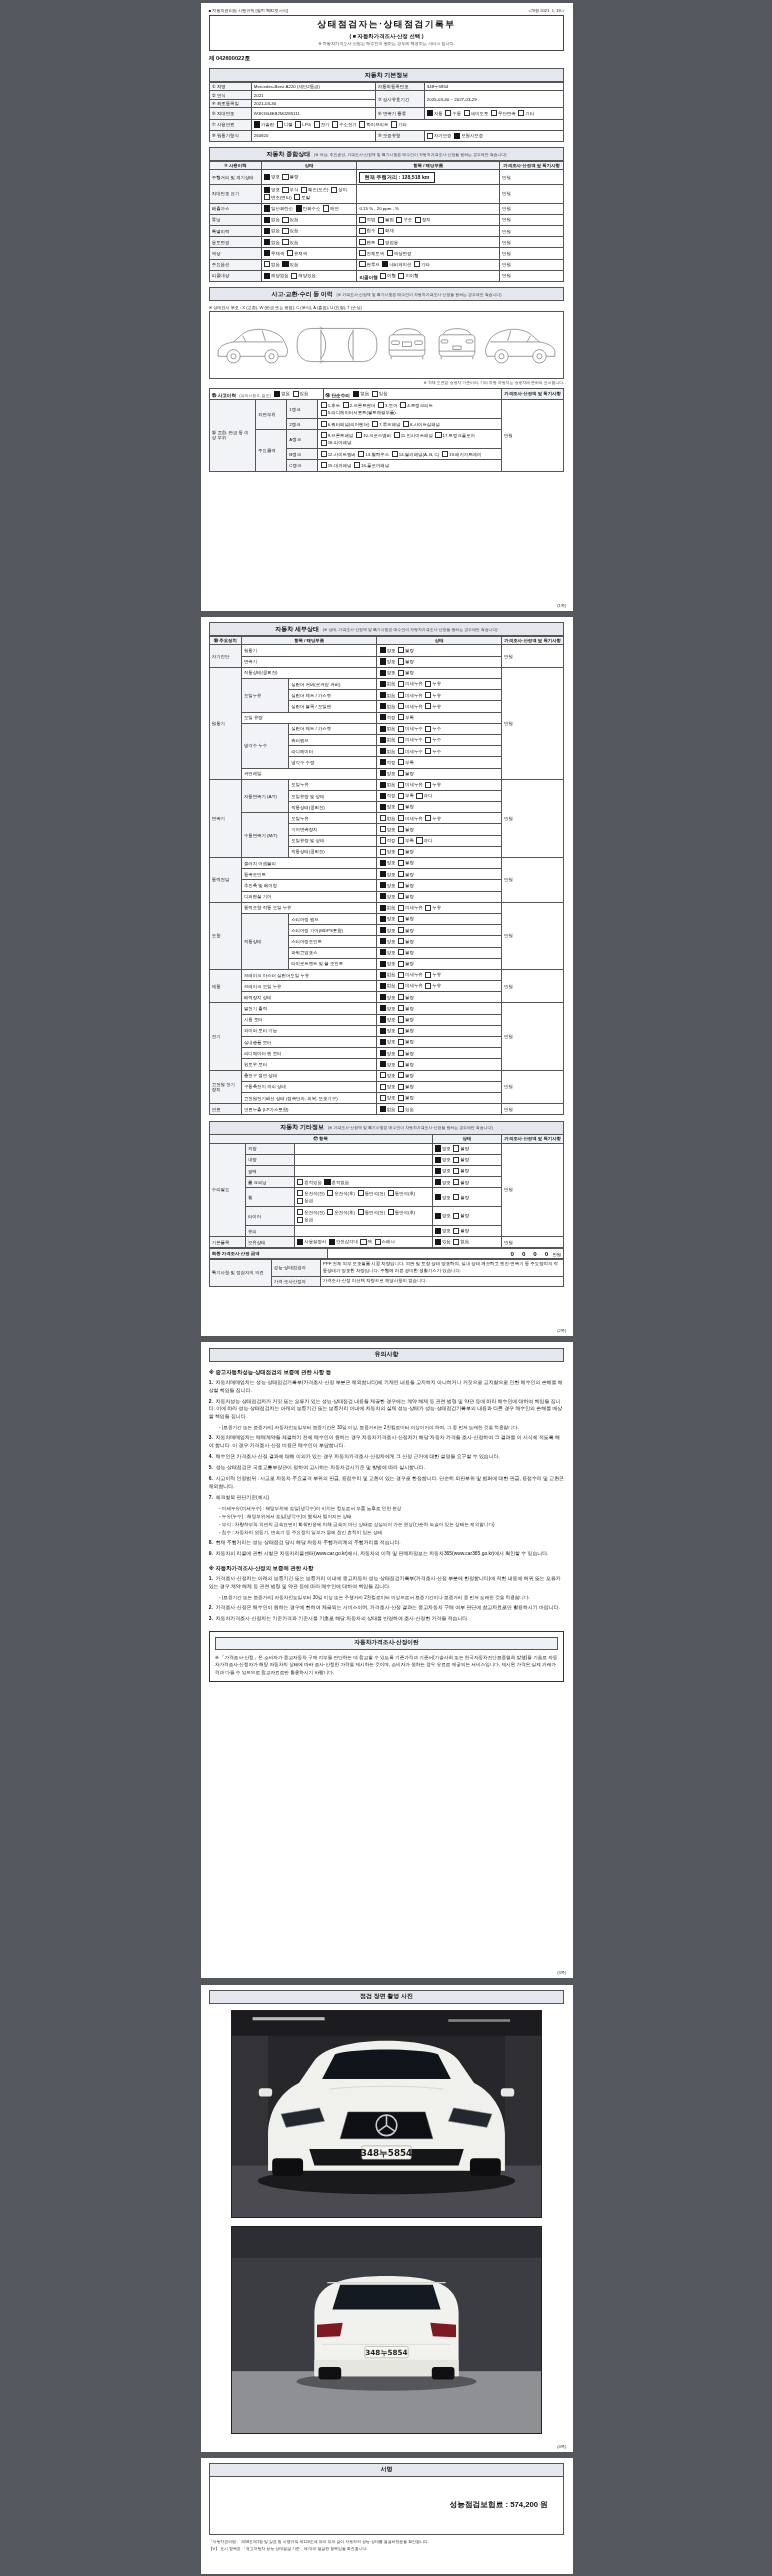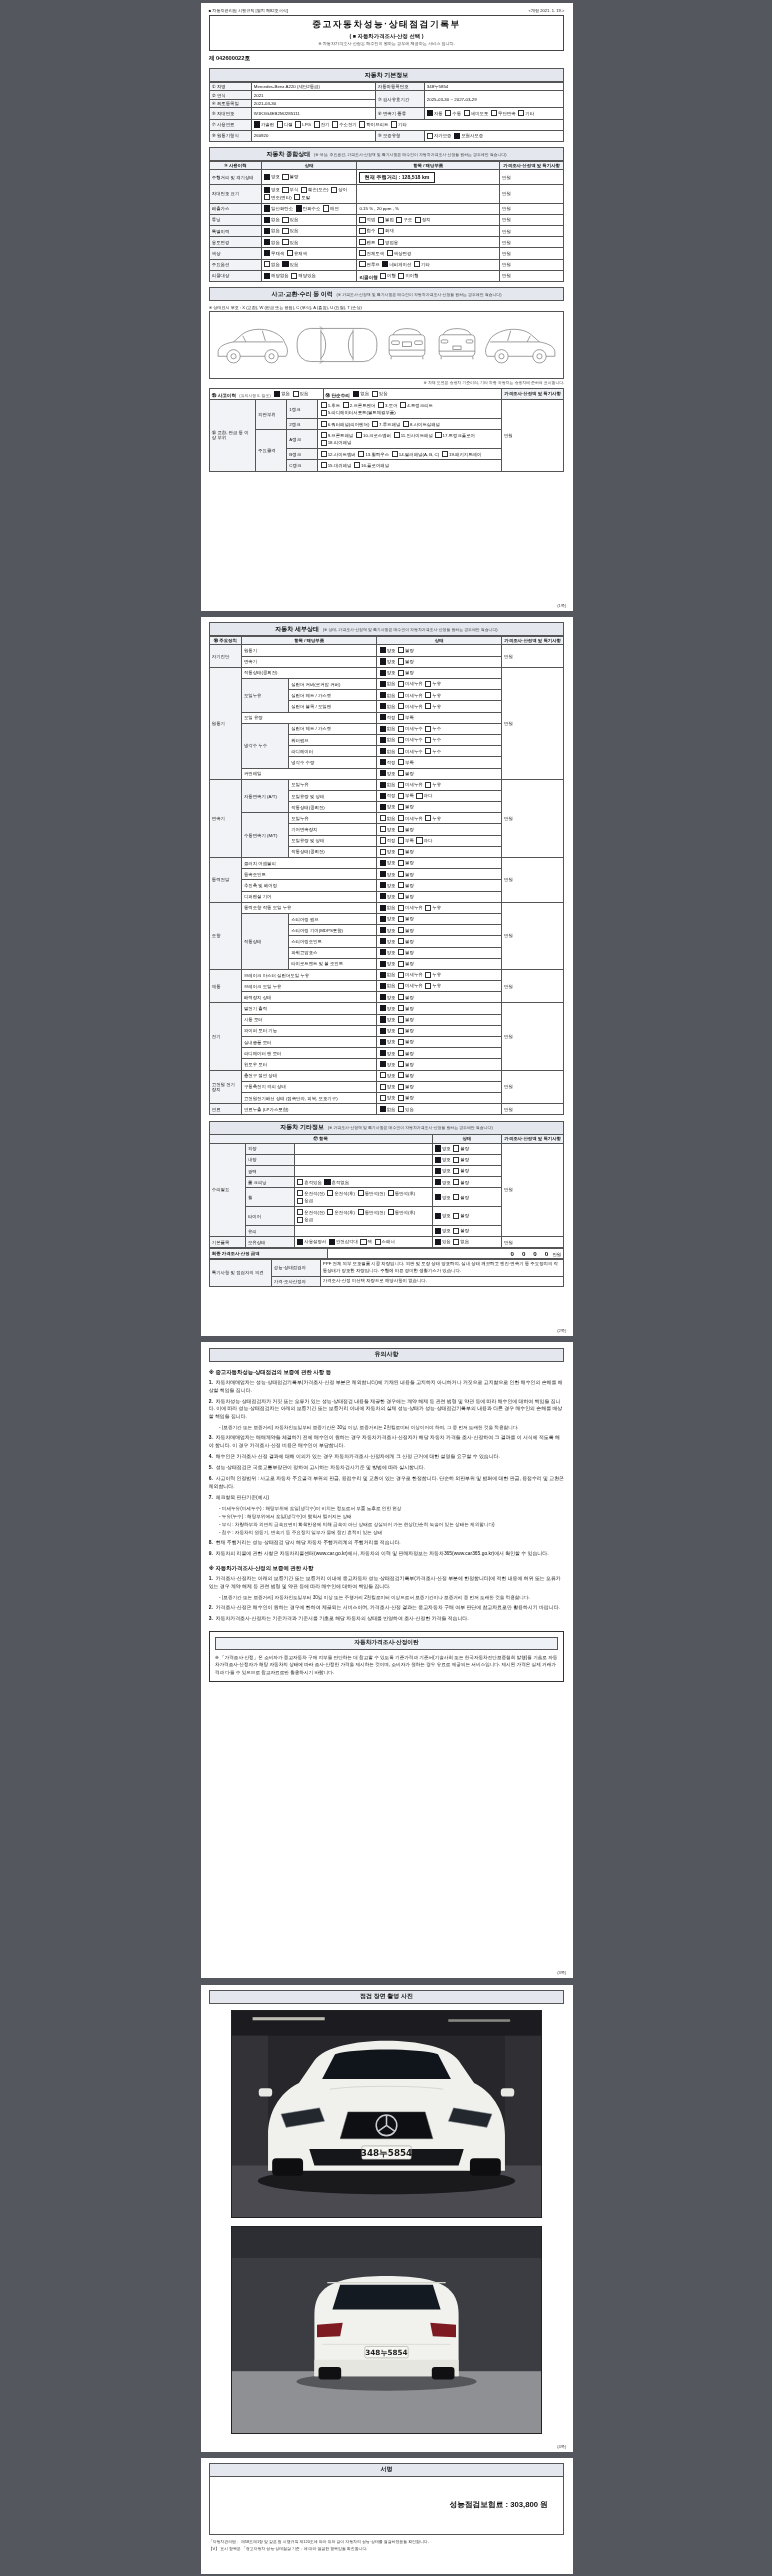--- a/index.html
+++ b/index.html
@@ -50,21 +50,21 @@
 </style>
 </head>
 <body>
 
 <div class="panel" id="p1">
   <div class="doc-top">
     <span>■ 자동차관리법 시행규칙 [별지 제82호서식]</span>
     <span>&lt;개정 2021. 1. 19.&gt;</span>
   </div>
   <div class="title-wrap">
-    <div class="main-title">중고자동차성능·상태점검기록부</div>
+    <div class="main-title">상태점검자는·상태점검기록부</div>
     <div class="sub-title">( ■ 자동차가격조사·산정 선택 )</div>
     <div class="title-note">※ 자동차가격조사·산정은 매수인이 원하는 경우에 제공하는 서비스 입니다.</div>
   </div>
   <div class="doc-no">제 042600022호</div>
 
   <div class="band"><span>자동차 기본정보</span></div>
   <table class="t">
     <colgroup>
         <col style="width:42px">
         <col style="width:124px">
@@ -1315,20 +1315,20 @@
   <div class="pagemark">(4쪽)</div>
 </div>
 
 <div class="pgap"></div>
 
 <div class="panel" id="p5">
   <div class="band" style="margin-top:1px">
     <span>서명</span>
   </div>
   <div class="sign-body">
-    <div class="ins">성능점검보험료 : 303,800 원</div>
+    <div class="ins">성능점검보험료 : 574,200 원</div>
   </div>
   <div class="sign-foot">
     <div>「자동차관리법」 제58조제1항 및 같은 법 시행규칙 제120조에 따라 위와 같이 자동차의 성능·상태를 점검하였음을 확인합니다.</div>
     <div>【Ⅴ】 표시 항목은 「중고자동차 성능·상태점검 기준」에 따라 점검한 항목임을 확인합니다.</div>
   </div>
 </div>
 
 
 </body></html>

